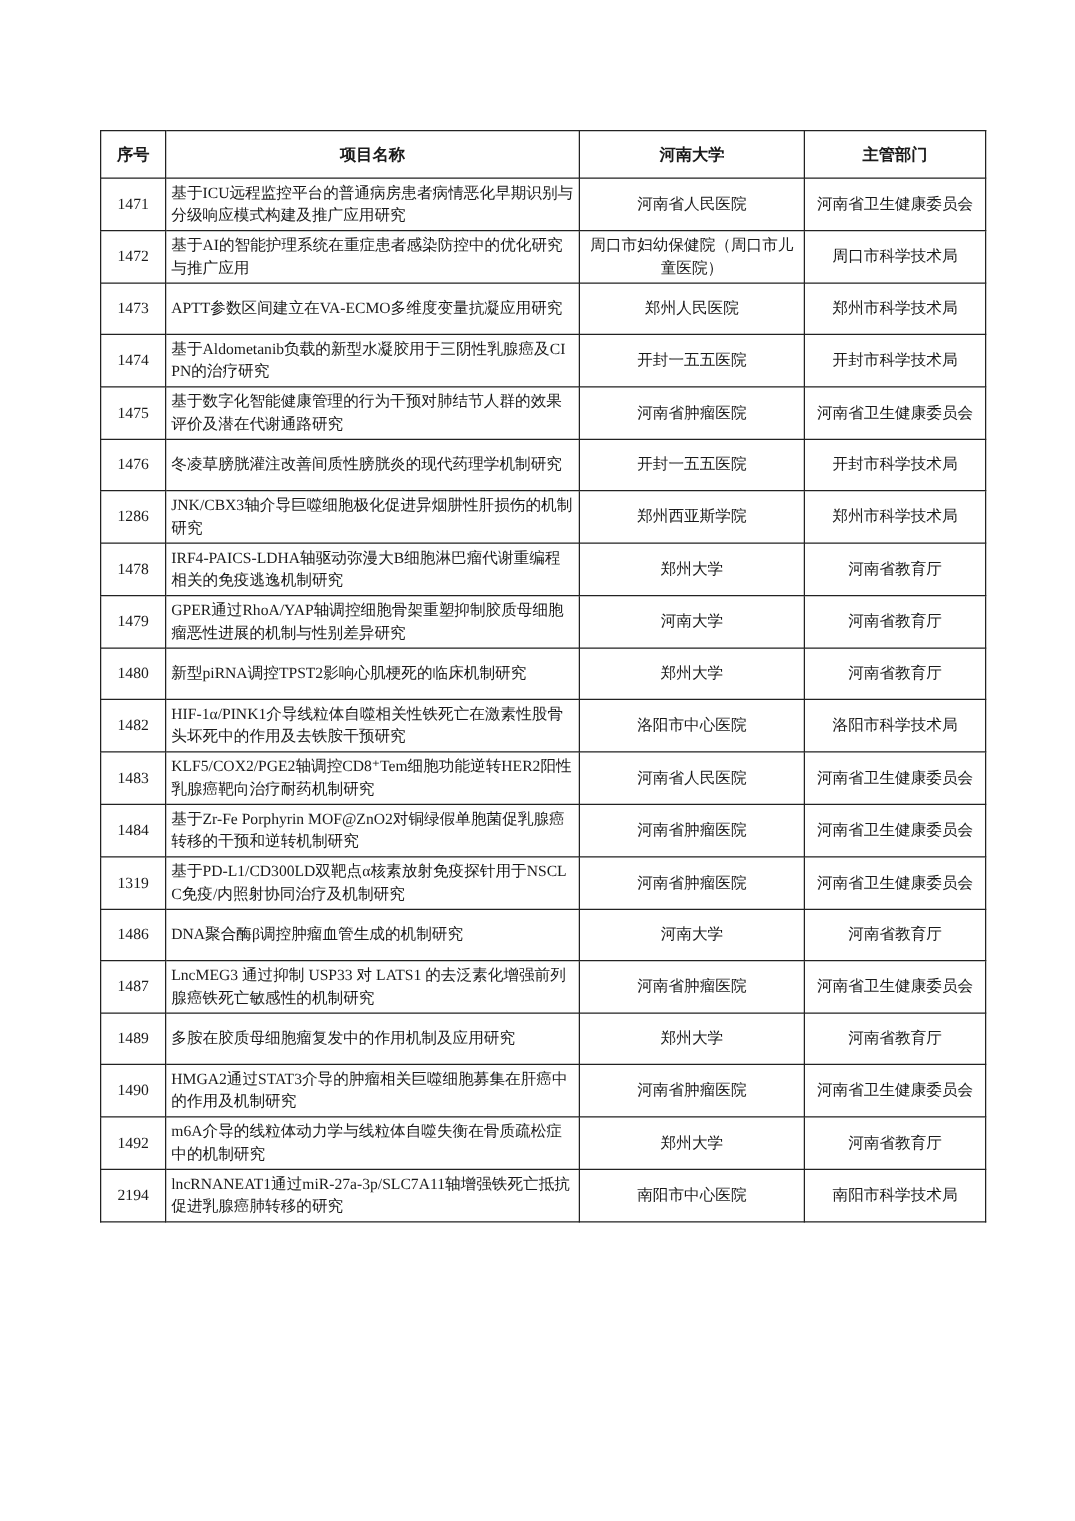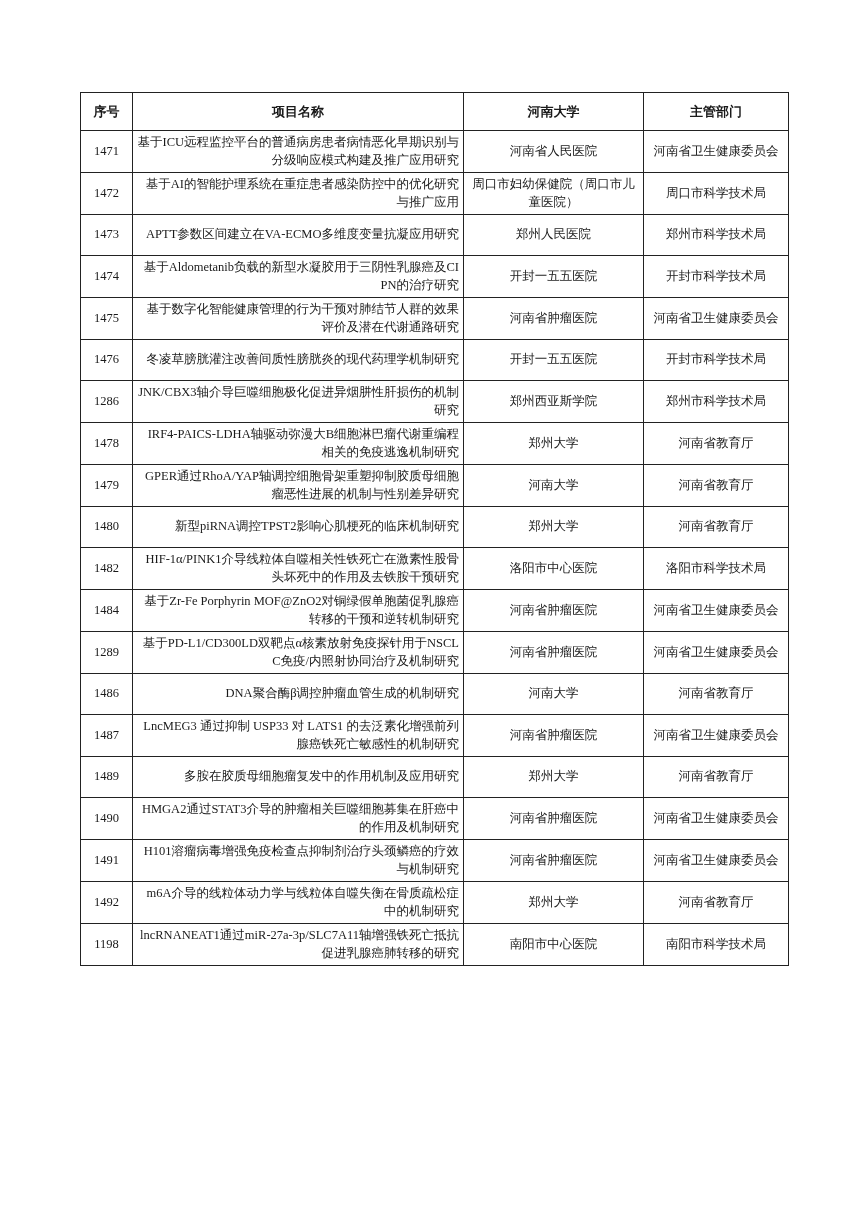--- a/index.html
+++ b/index.html
@@ -11,21 +11,21 @@
     position: relative;
     width: 860px;
     height: 1217px;
     background: #ffffff;
     overflow: hidden;
     font-family: "Liberation Serif", "DejaVu Serif", serif;
   }
   .table-wrap {
     position: absolute;
     left: 80px;
-    top: 92px;
+    top: 104px;
     width: 708px;
   }
   table.projects {
     width: 100%;
     border-collapse: collapse;
     table-layout: fixed;
     color: #1a1a1a;
   }
   table.projects th,
   table.projects td {
@@ -44,21 +44,21 @@
   table.projects td {
     height: 34px;
     font-size: 12.5px;
     line-height: 1.4;
     padding: 3px 4px;
   }
   td.c-no, td.c-unit, td.c-dept {
     text-align: center;
   }
   td.c-name {
-    text-align: right;
+    text-align: left;
   }
 </style>
 </head>
 <body>
 
 <div class="page">
   <div class="table-wrap">
     <table class="projects">
       <colgroup>
         <col style="width:52px">
@@ -146,30 +146,36 @@
   </tr>
 
 
   <tr>
     <td class="c-no">1482</td>
     <td class="c-name">HIF-1α/PINK1介导线粒体自噬相关性铁死亡在激素性股骨头坏死中的作用及去铁胺干预研究</td>
     <td class="c-unit">洛阳市中心医院</td>
     <td class="c-dept">洛阳市科学技术局</td>
   </tr>
 
+  <tr>
+    <td class="c-no">1483</td>
+    <td class="c-name">KLF5/COX2/PGE2轴调控CD8⁺Tem细胞功能逆转HER2阳性乳腺癌靶向治疗耐药机制研究</td>
+    <td class="c-unit">河南省人民医院</td>
+    <td class="c-dept">河南省卫生健康委员会</td>
+  </tr>
 
   <tr>
     <td class="c-no">1484</td>
     <td class="c-name">基于Zr-Fe Porphyrin MOF@ZnO2对铜绿假单胞菌促乳腺癌转移的干预和逆转机制研究</td>
     <td class="c-unit">河南省肿瘤医院</td>
     <td class="c-dept">河南省卫生健康委员会</td>
   </tr>
 
   <tr>
-    <td class="c-no">1289</td>
+    <td class="c-no">1319</td>
     <td class="c-name">基于PD-L1/CD300LD双靶点α核素放射免疫探针用于NSCLC免疫/内照射协同治疗及机制研究</td>
     <td class="c-unit">河南省肿瘤医院</td>
     <td class="c-dept">河南省卫生健康委员会</td>
   </tr>
 
   <tr>
     <td class="c-no">1486</td>
     <td class="c-name">DNA聚合酶β调控肿瘤血管生成的机制研究</td>
     <td class="c-unit">河南大学</td>
     <td class="c-dept">河南省教育厅</td>
@@ -190,36 +196,30 @@
     <td class="c-dept">河南省教育厅</td>
   </tr>
 
   <tr>
     <td class="c-no">1490</td>
     <td class="c-name">HMGA2通过STAT3介导的肿瘤相关巨噬细胞募集在肝癌中的作用及机制研究</td>
     <td class="c-unit">河南省肿瘤医院</td>
     <td class="c-dept">河南省卫生健康委员会</td>
   </tr>
 
-  <tr>
-    <td class="c-no">1491</td>
-    <td class="c-name">H101溶瘤病毒增强免疫检查点抑制剂治疗头颈鳞癌的疗效与机制研究</td>
-    <td class="c-unit">河南省肿瘤医院</td>
-    <td class="c-dept">河南省卫生健康委员会</td>
-  </tr>
 
   <tr>
     <td class="c-no">1492</td>
     <td class="c-name">m6A介导的线粒体动力学与线粒体自噬失衡在骨质疏松症中的机制研究</td>
     <td class="c-unit">郑州大学</td>
     <td class="c-dept">河南省教育厅</td>
   </tr>
 
   <tr>
-    <td class="c-no">1198</td>
+    <td class="c-no">2194</td>
     <td class="c-name">lncRNANEAT1通过miR-27a-3p/SLC7A11轴增强铁死亡抵抗促进乳腺癌肺转移的研究</td>
     <td class="c-unit">南阳市中心医院</td>
     <td class="c-dept">南阳市科学技术局</td>
   </tr>
 </tbody>
     </table>
   </div>
 </div>
 
 </body></html>

